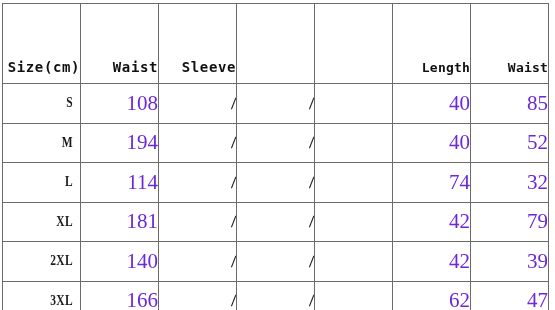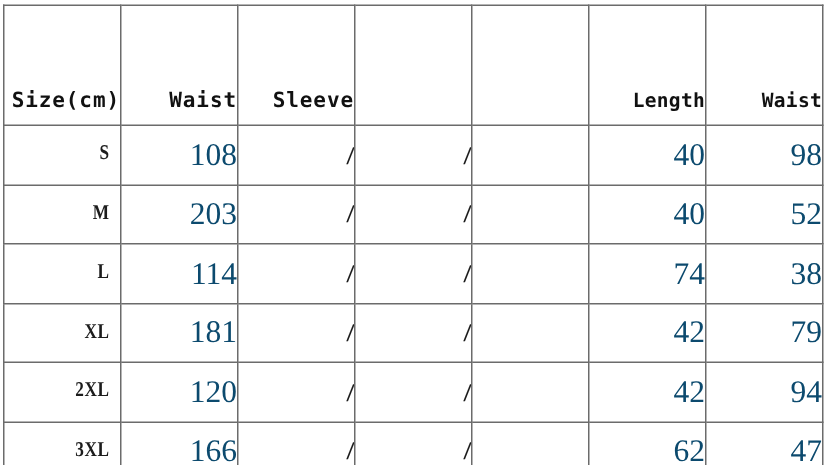--- a/index.html
+++ b/index.html
@@ -81,21 +81,21 @@
     transform: scaleX(0.82);
     letter-spacing: 0.5px;
     line-height: 1;
   }
 
   .num {
     display: block;
     font-family: "Liberation Serif", serif;
     font-weight: normal;
     font-size: 21px;
-    color: #0c4a6e;
+    color: #6d28d9;
     line-height: 1;
   }
 
   .slash {
     display: block;
     font-family: "Liberation Serif", serif;
     font-weight: bold;
     font-size: 17px;
     color: #1a1a1a;
     line-height: 1;
@@ -151,30 +151,30 @@
         <td>
             <span class="slash">/</span>
           </td>
         <td>
             <span class="empty-cell"></span>
           </td>
         <td>
             <span class="num">40</span>
           </td>
         <td>
-            <span class="num">98</span>
+            <span class="num">85</span>
           </td>
       </tr>
 
       <tr class="data-row">
         <td>
             <span class="size-label">M</span>
           </td>
         <td>
-            <span class="num">203</span>
+            <span class="num">194</span>
           </td>
         <td>
             <span class="slash">/</span>
           </td>
         <td>
             <span class="slash">/</span>
           </td>
         <td>
             <span class="empty-cell"></span>
           </td>
@@ -199,21 +199,21 @@
         <td>
             <span class="slash">/</span>
           </td>
         <td>
             <span class="empty-cell"></span>
           </td>
         <td>
             <span class="num">74</span>
           </td>
         <td>
-            <span class="num">38</span>
+            <span class="num">32</span>
           </td>
       </tr>
 
       <tr class="data-row">
         <td>
             <span class="size-label">XL</span>
           </td>
         <td>
             <span class="num">181</span>
           </td>
@@ -232,36 +232,36 @@
         <td>
             <span class="num">79</span>
           </td>
       </tr>
 
       <tr class="data-row">
         <td>
             <span class="size-label">2XL</span>
           </td>
         <td>
-            <span class="num">120</span>
+            <span class="num">140</span>
           </td>
         <td>
             <span class="slash">/</span>
           </td>
         <td>
             <span class="slash">/</span>
           </td>
         <td>
             <span class="empty-cell"></span>
           </td>
         <td>
             <span class="num">42</span>
           </td>
         <td>
-            <span class="num">94</span>
+            <span class="num">39</span>
           </td>
       </tr>
 
       <tr class="data-row">
         <td>
             <span class="size-label">3XL</span>
           </td>
         <td>
             <span class="num">166</span>
           </td>

